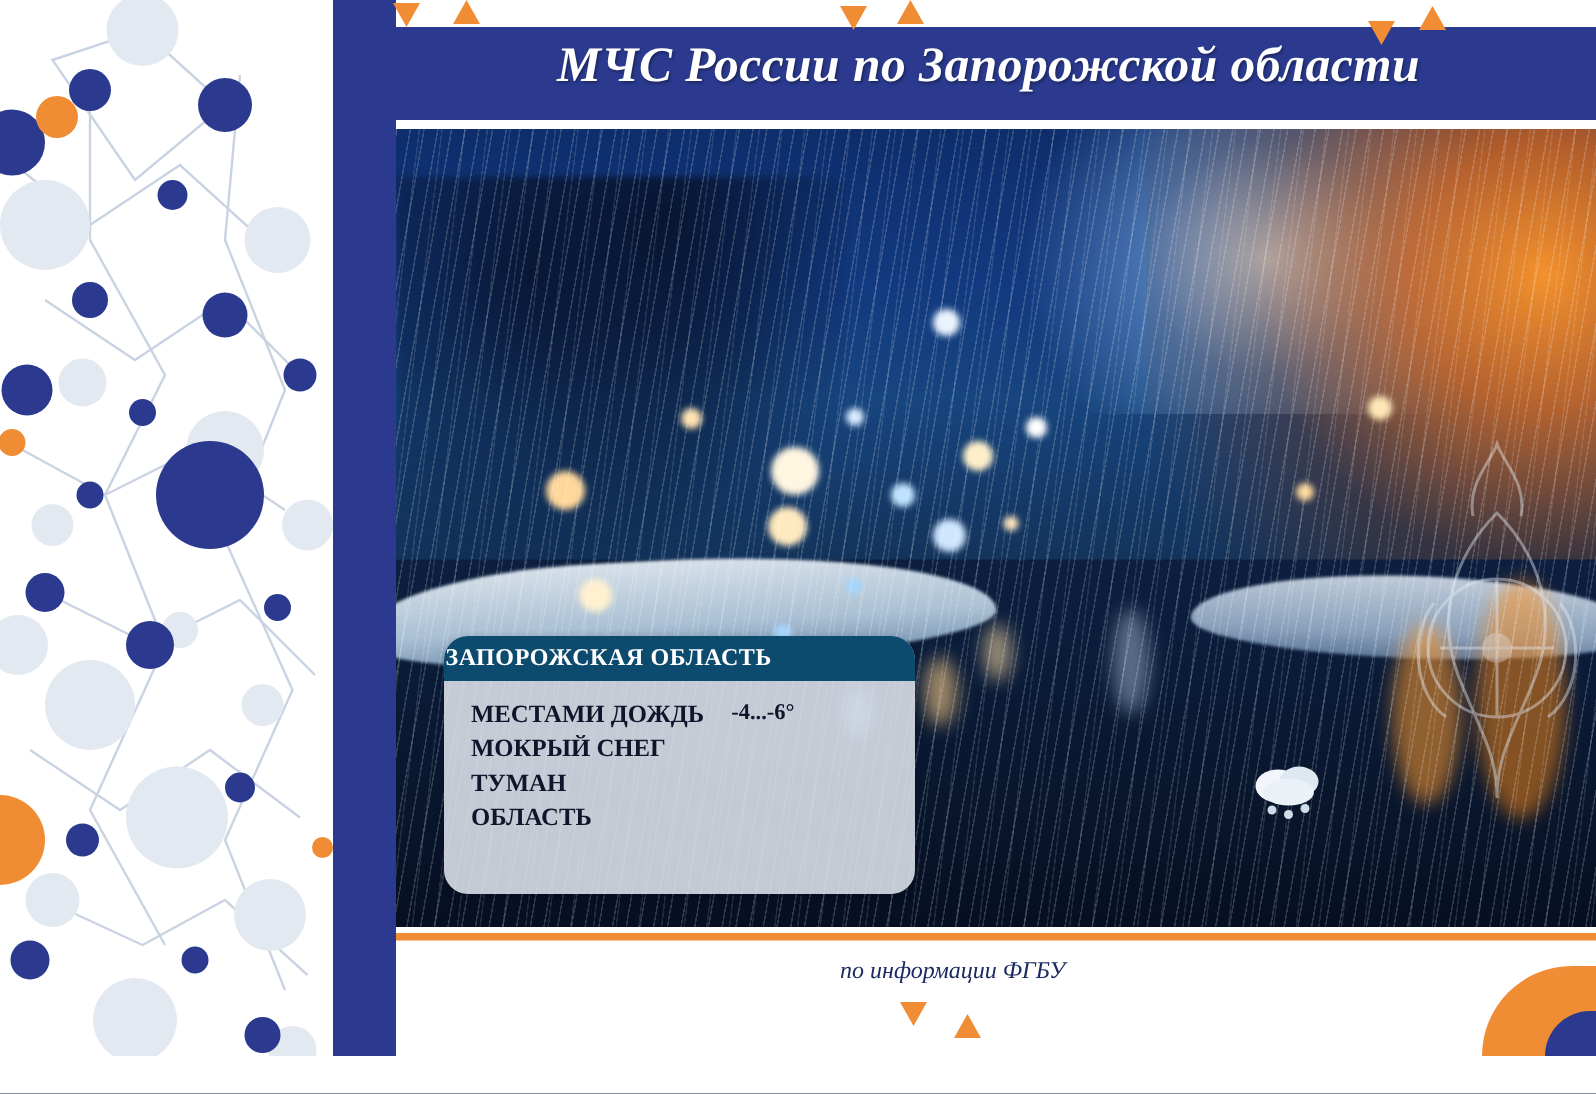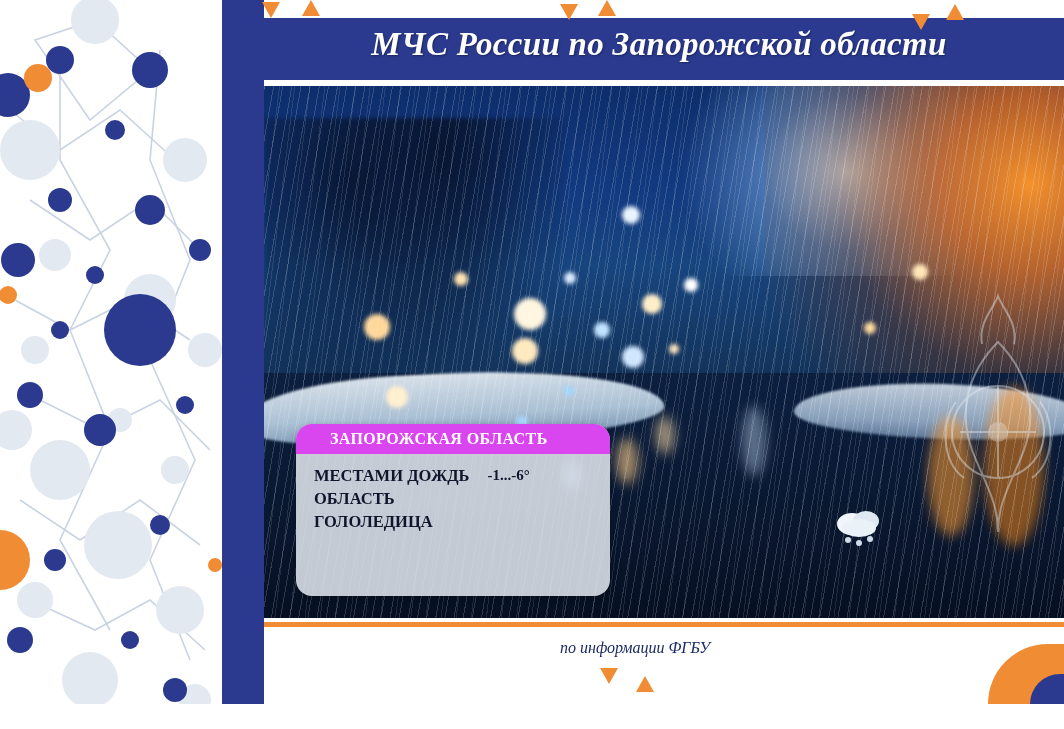--- a/index.html
+++ b/index.html
@@ -150,26 +150,26 @@
     left: 296px;
     top: 424px;
     width: 314px;
     height: 172px;
     background: rgba(222,228,236,.88);
     border-radius: 16px;
     box-shadow: 0 2px 6px rgba(0,0,0,.25);
     overflow: hidden;
   }
   .info-head {
-    background: #d946ef;
+    background: #0c4a6e;
     color: #ffffff;
     font-size: 16px;
     font-weight: bold;
     letter-spacing: .4px;
-    padding: 6px 0 6px 34px;
+    padding: 6px 0 6px 1px;
     font-family: "Liberation Serif", serif;
   }
   .info-list {
     padding: 10px 0 0 18px;
     color: #12142b;
     font-size: 16.5px;
     font-weight: bold;
     line-height: 23px;
     font-family: "Liberation Serif", serif;
   }
@@ -380,30 +380,34 @@
         <circle cx="38" cy="35" r="3" fill="#cfdcea"></circle>
       </g>
     </svg>
   </div>
 
   <div class="info-card">
     <div class="info-head">ЗАПОРОЖСКАЯ ОБЛАСТЬ</div>
     <div class="info-list">
       <div class="info-row">
         <span class="label">МЕСТАМИ ДОЖДЬ</span>
-        <span class="temp">-1...-6°</span>
+        <span class="temp">-4...-6°</span>
+      </div>
+      <div class="info-row">
+        <span class="label">МОКРЫЙ СНЕГ</span>
+        <span class="temp"></span>
+      </div>
+      <div class="info-row">
+        <span class="label">ТУМАН</span>
+        <span class="temp"></span>
       </div>
       <div class="info-row">
         <span class="label">ОБЛАСТЬ</span>
         <span class="temp"></span>
       </div>
-      <div class="info-row">
-        <span class="label">ГОЛОЛЕДИЦА</span>
-        <span class="temp"></span>
-      </div>
     </div>
   </div>
 
   <div class="footer-rule"></div>
   <div class="footer-text">
     <div>по информации ФГБУ</div>
   </div>
 
   <div class="corner-orange"></div>
   <div class="corner-blue"></div>

